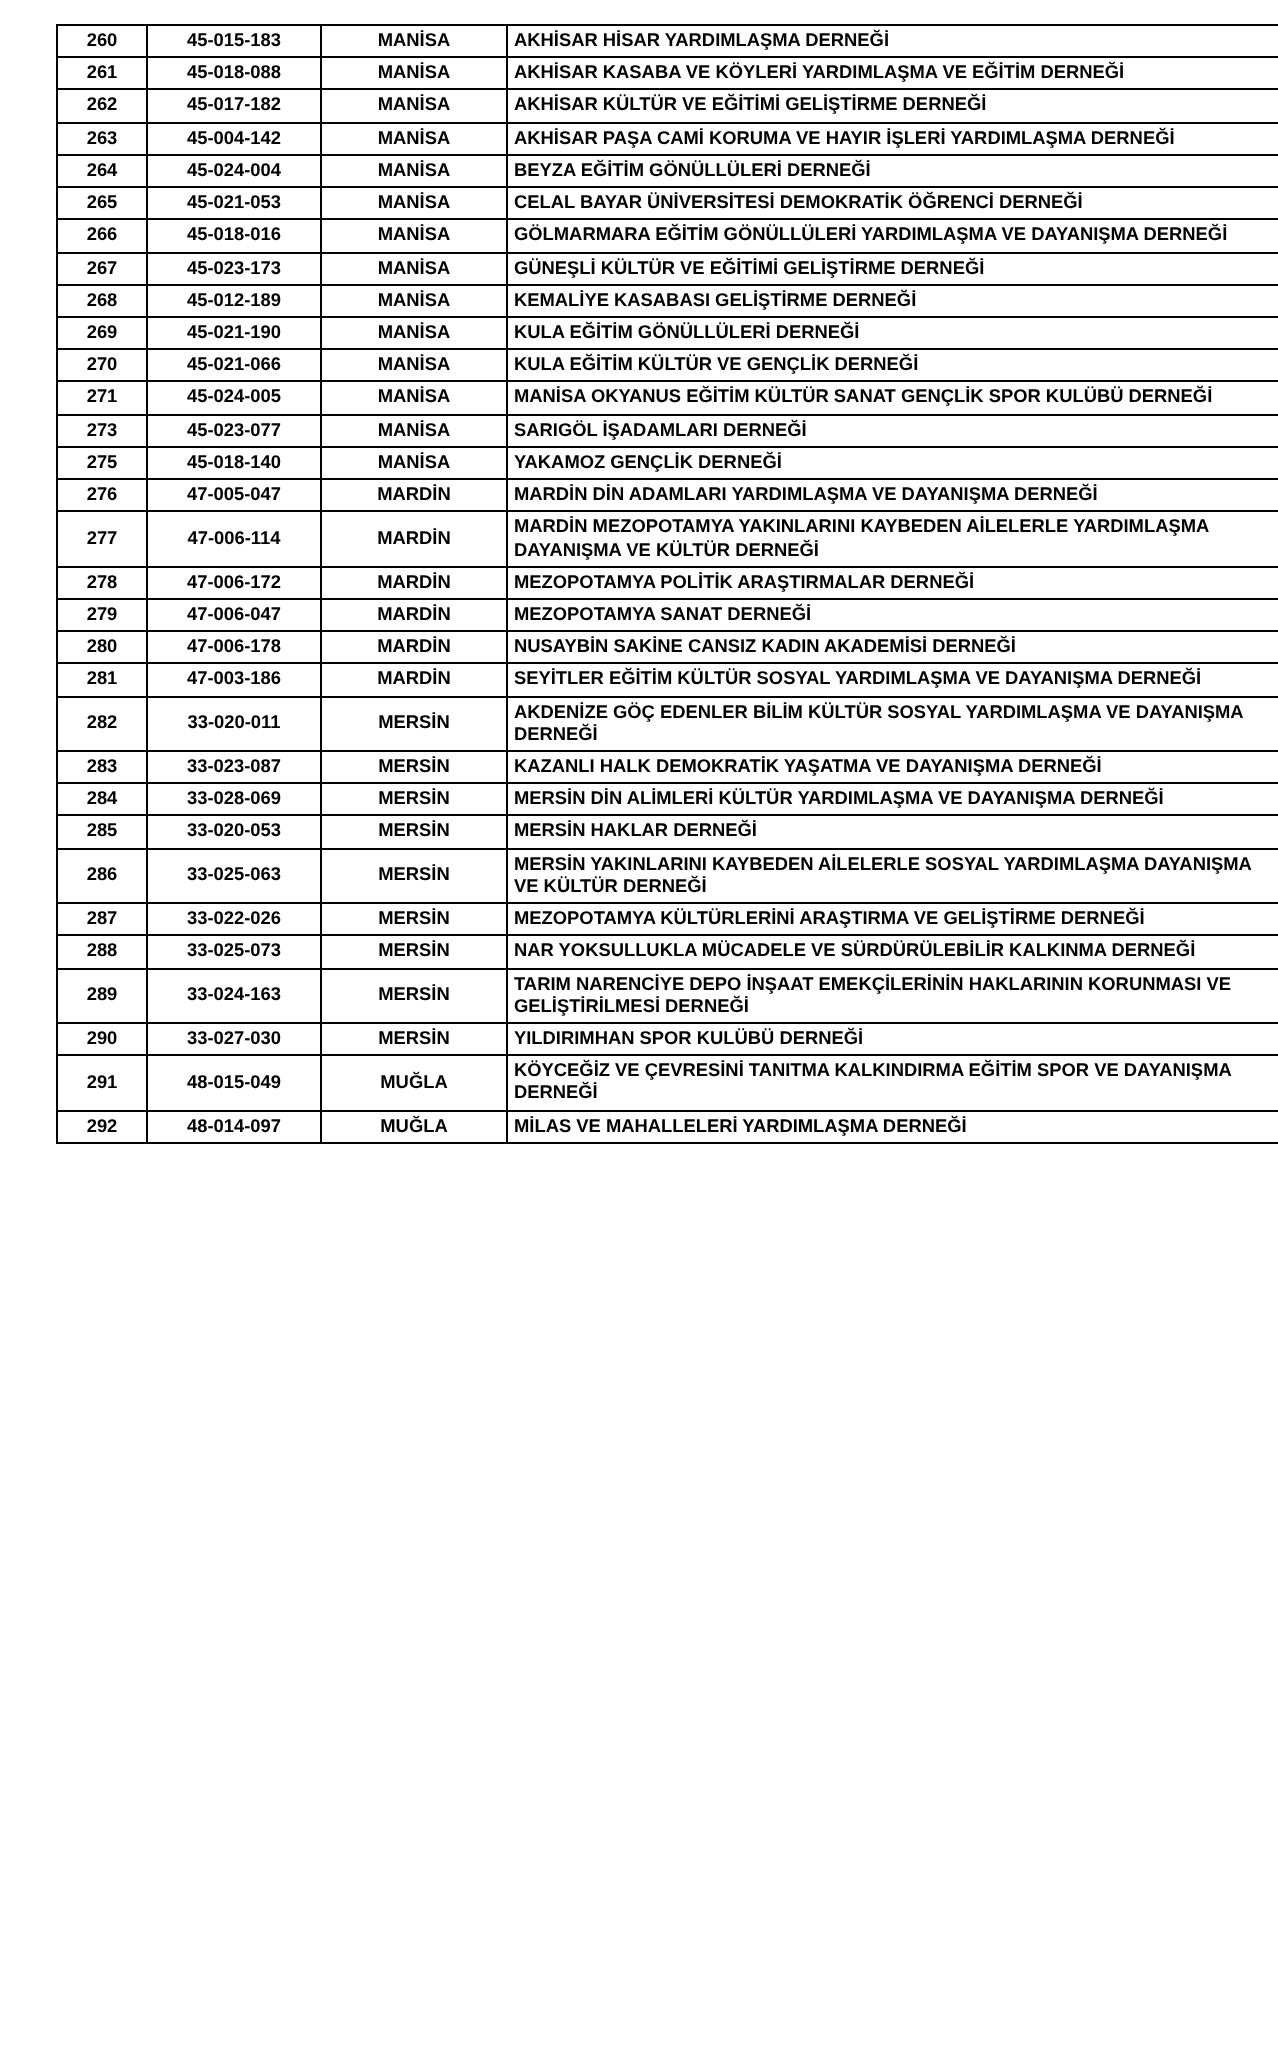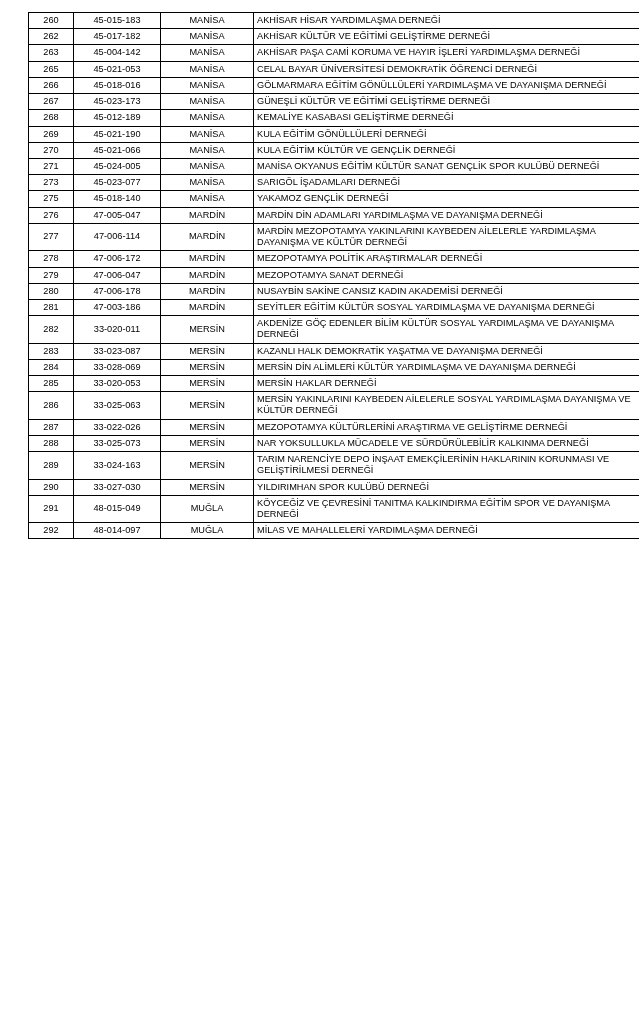--- a/index.html
+++ b/index.html
@@ -14,20 +14,21 @@
     color: #000000;
     overflow: hidden;
   }
   .page {
     position: relative;
     width: 639px;
     height: 1024px;
     box-sizing: border-box;
     padding: 12px 24px 0 28px;
     background: #ffffff;
+    font-weight: bold;
   }
   table.registry {
     border-collapse: collapse;
     width: 584px;
     table-layout: fixed;
   }
   table.registry td {
     border: 1px solid #000000;
     font-size: 9.2px;
     line-height: 1.22;
@@ -61,30 +62,42 @@
 <div class="page">
   <table class="registry">
     <tbody>
         <tr>
           <td class="col-no">260</td>
           <td class="col-code">45-015-183</td>
           <td class="col-city">MANİSA</td>
           <td class="col-name">AKHİSAR HİSAR YARDIMLAŞMA DERNEĞİ</td>
         </tr>
         <tr>
+          <td class="col-no">261</td>
+          <td class="col-code">45-018-088</td>
+          <td class="col-city">MANİSA</td>
+          <td class="col-name">AKHİSAR KASABA VE KÖYLERİ YARDIMLAŞMA VE EĞİTİM DERNEĞİ</td>
+        </tr>
+        <tr>
           <td class="col-no">262</td>
           <td class="col-code">45-017-182</td>
           <td class="col-city">MANİSA</td>
           <td class="col-name">AKHİSAR KÜLTÜR VE EĞİTİMİ GELİŞTİRME DERNEĞİ</td>
         </tr>
         <tr>
           <td class="col-no">263</td>
           <td class="col-code">45-004-142</td>
           <td class="col-city">MANİSA</td>
           <td class="col-name">AKHİSAR PAŞA CAMİ KORUMA VE HAYIR İŞLERİ YARDIMLAŞMA DERNEĞİ</td>
+        </tr>
+        <tr>
+          <td class="col-no">264</td>
+          <td class="col-code">45-024-004</td>
+          <td class="col-city">MANİSA</td>
+          <td class="col-name">BEYZA EĞİTİM GÖNÜLLÜLERİ DERNEĞİ</td>
         </tr>
         <tr>
           <td class="col-no">265</td>
           <td class="col-code">45-021-053</td>
           <td class="col-city">MANİSA</td>
           <td class="col-name">CELAL BAYAR ÜNİVERSİTESİ DEMOKRATİK ÖĞRENCİ DERNEĞİ</td>
         </tr>
         <tr>
           <td class="col-no">266</td>
           <td class="col-code">45-018-016</td>

